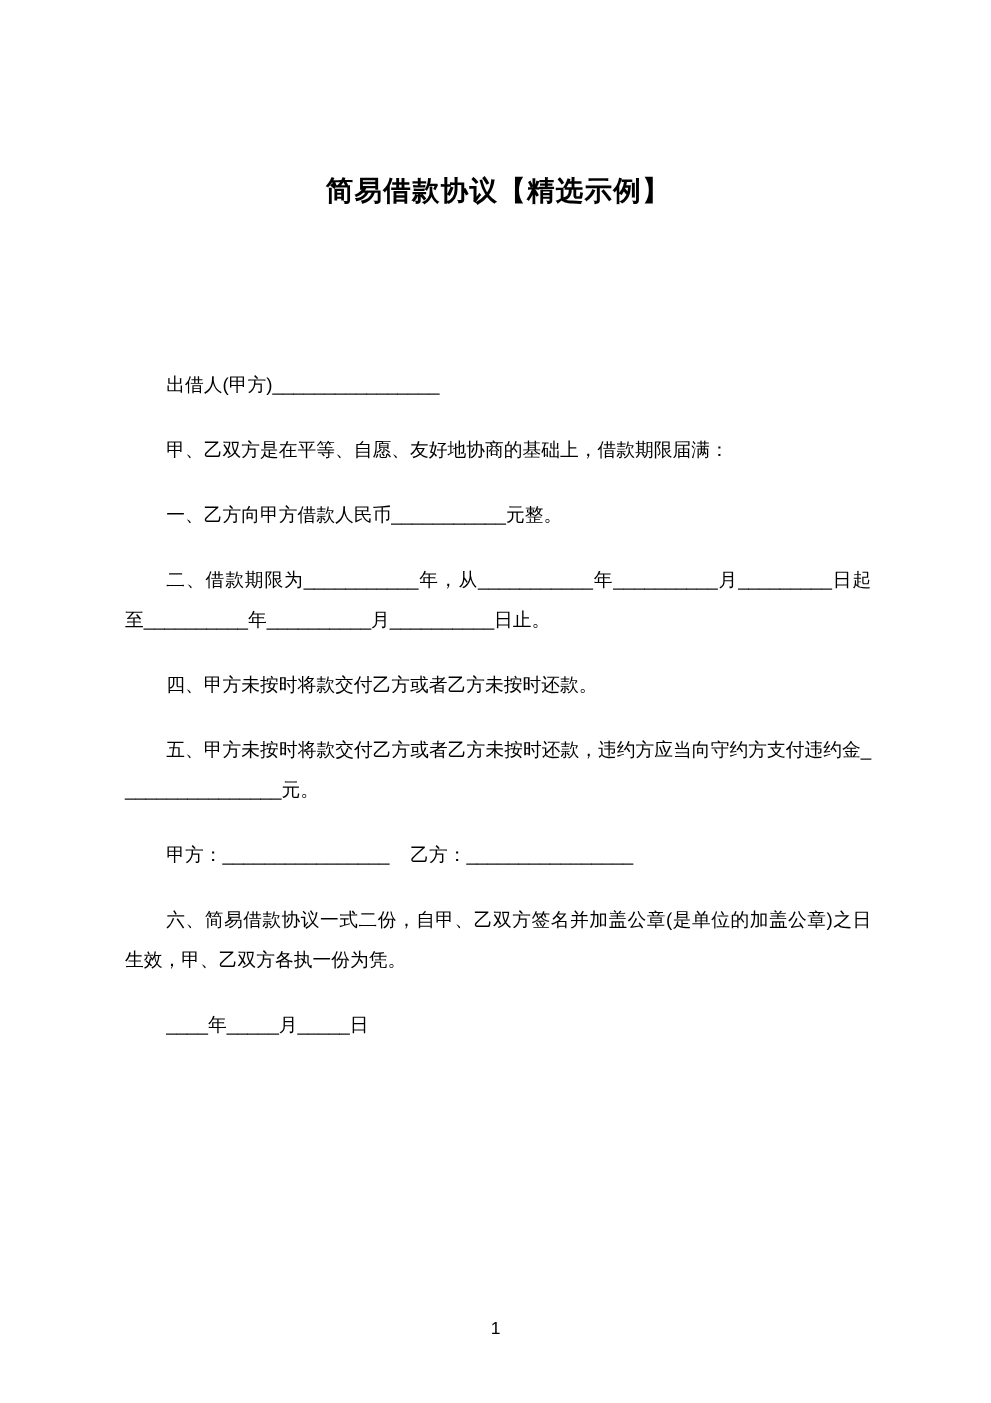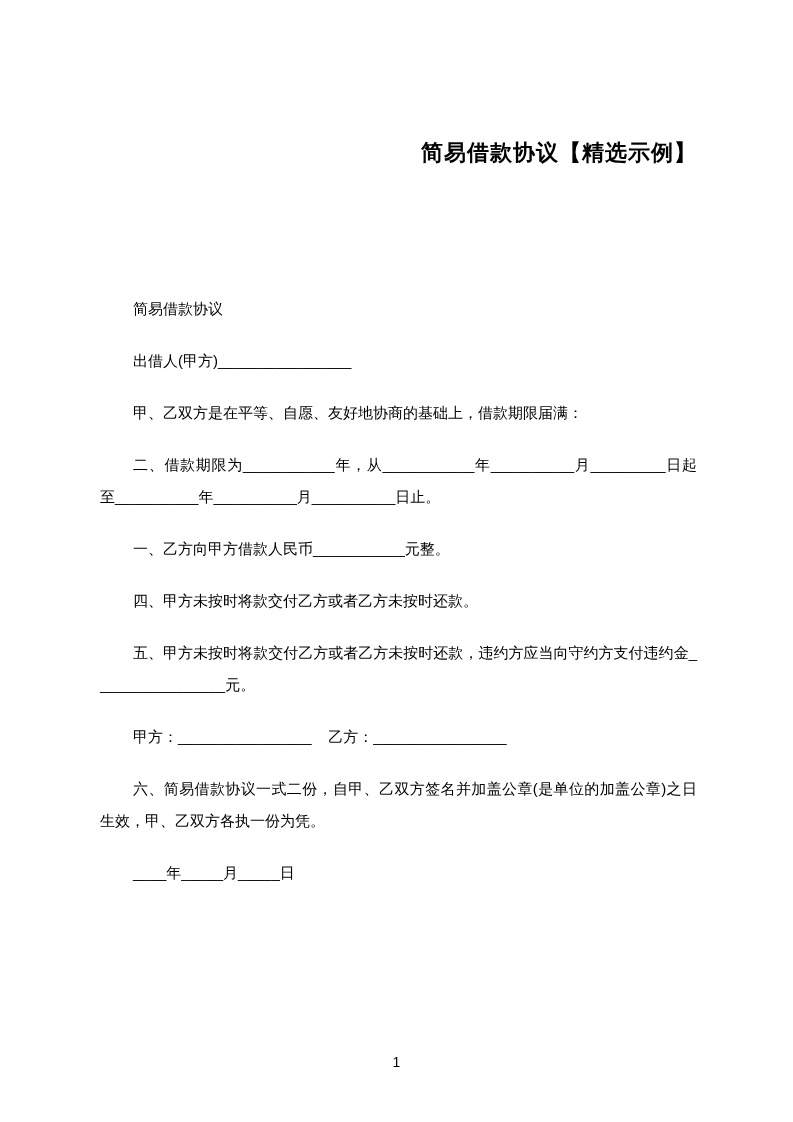--- a/index.html
+++ b/index.html
@@ -17,21 +17,21 @@
     font-family: "Liberation Sans", "DejaVu Sans", sans-serif;
     box-sizing: border-box;
     padding: 140px 96px 0 100px;
     overflow: hidden;
   }
   .doc-title {
     margin: 0 0 128px 0;
     font-size: 22px;
     line-height: 1.15;
     font-weight: bold;
-    text-align: right;
+    text-align: center;
     letter-spacing: 1px;
   }
   .doc-body {
     font-size: 15px;
   }
   .para {
     margin: 0 0 20px 0;
     line-height: 32px;
     text-indent: 2.2em;
     white-space: pre-wrap;
@@ -49,25 +49,24 @@
   }
 </style>
 </head>
 <body>
 
 <main class="page">
 
   <h1 class="doc-title">简易借款协议【精选示例】</h1>
 
   <section class="doc-body">
-    <p class="para">简易借款协议</p>
     <p class="para">出借人(甲方)________________</p>
     <p class="para">甲、乙双方是在平等、自愿、友好地协商的基础上，借款期限届满：</p>
+    <p class="para">一、乙方向甲方借款人民币___________元整。</p>
     <p class="para">二、借款期限为___________年，从___________年__________月_________日起至__________年__________月__________日止。</p>
-    <p class="para">一、乙方向甲方借款人民币___________元整。</p>
     <p class="para">四、甲方未按时将款交付乙方或者乙方未按时还款。</p>
     <p class="para">五、甲方未按时将款交付乙方或者乙方未按时还款，违约方应当向守约方支付违约金________________元。</p>
     <p class="para">甲方：________________    乙方：________________</p>
     <p class="para">六、简易借款协议一式二份，自甲、乙双方签名并加盖公章(是单位的加盖公章)之日生效，甲、乙双方各执一份为凭。</p>
     <p class="para">____年_____月_____日</p>
   </section>
 
   <div class="page-number">1</div>
 
 </main>

